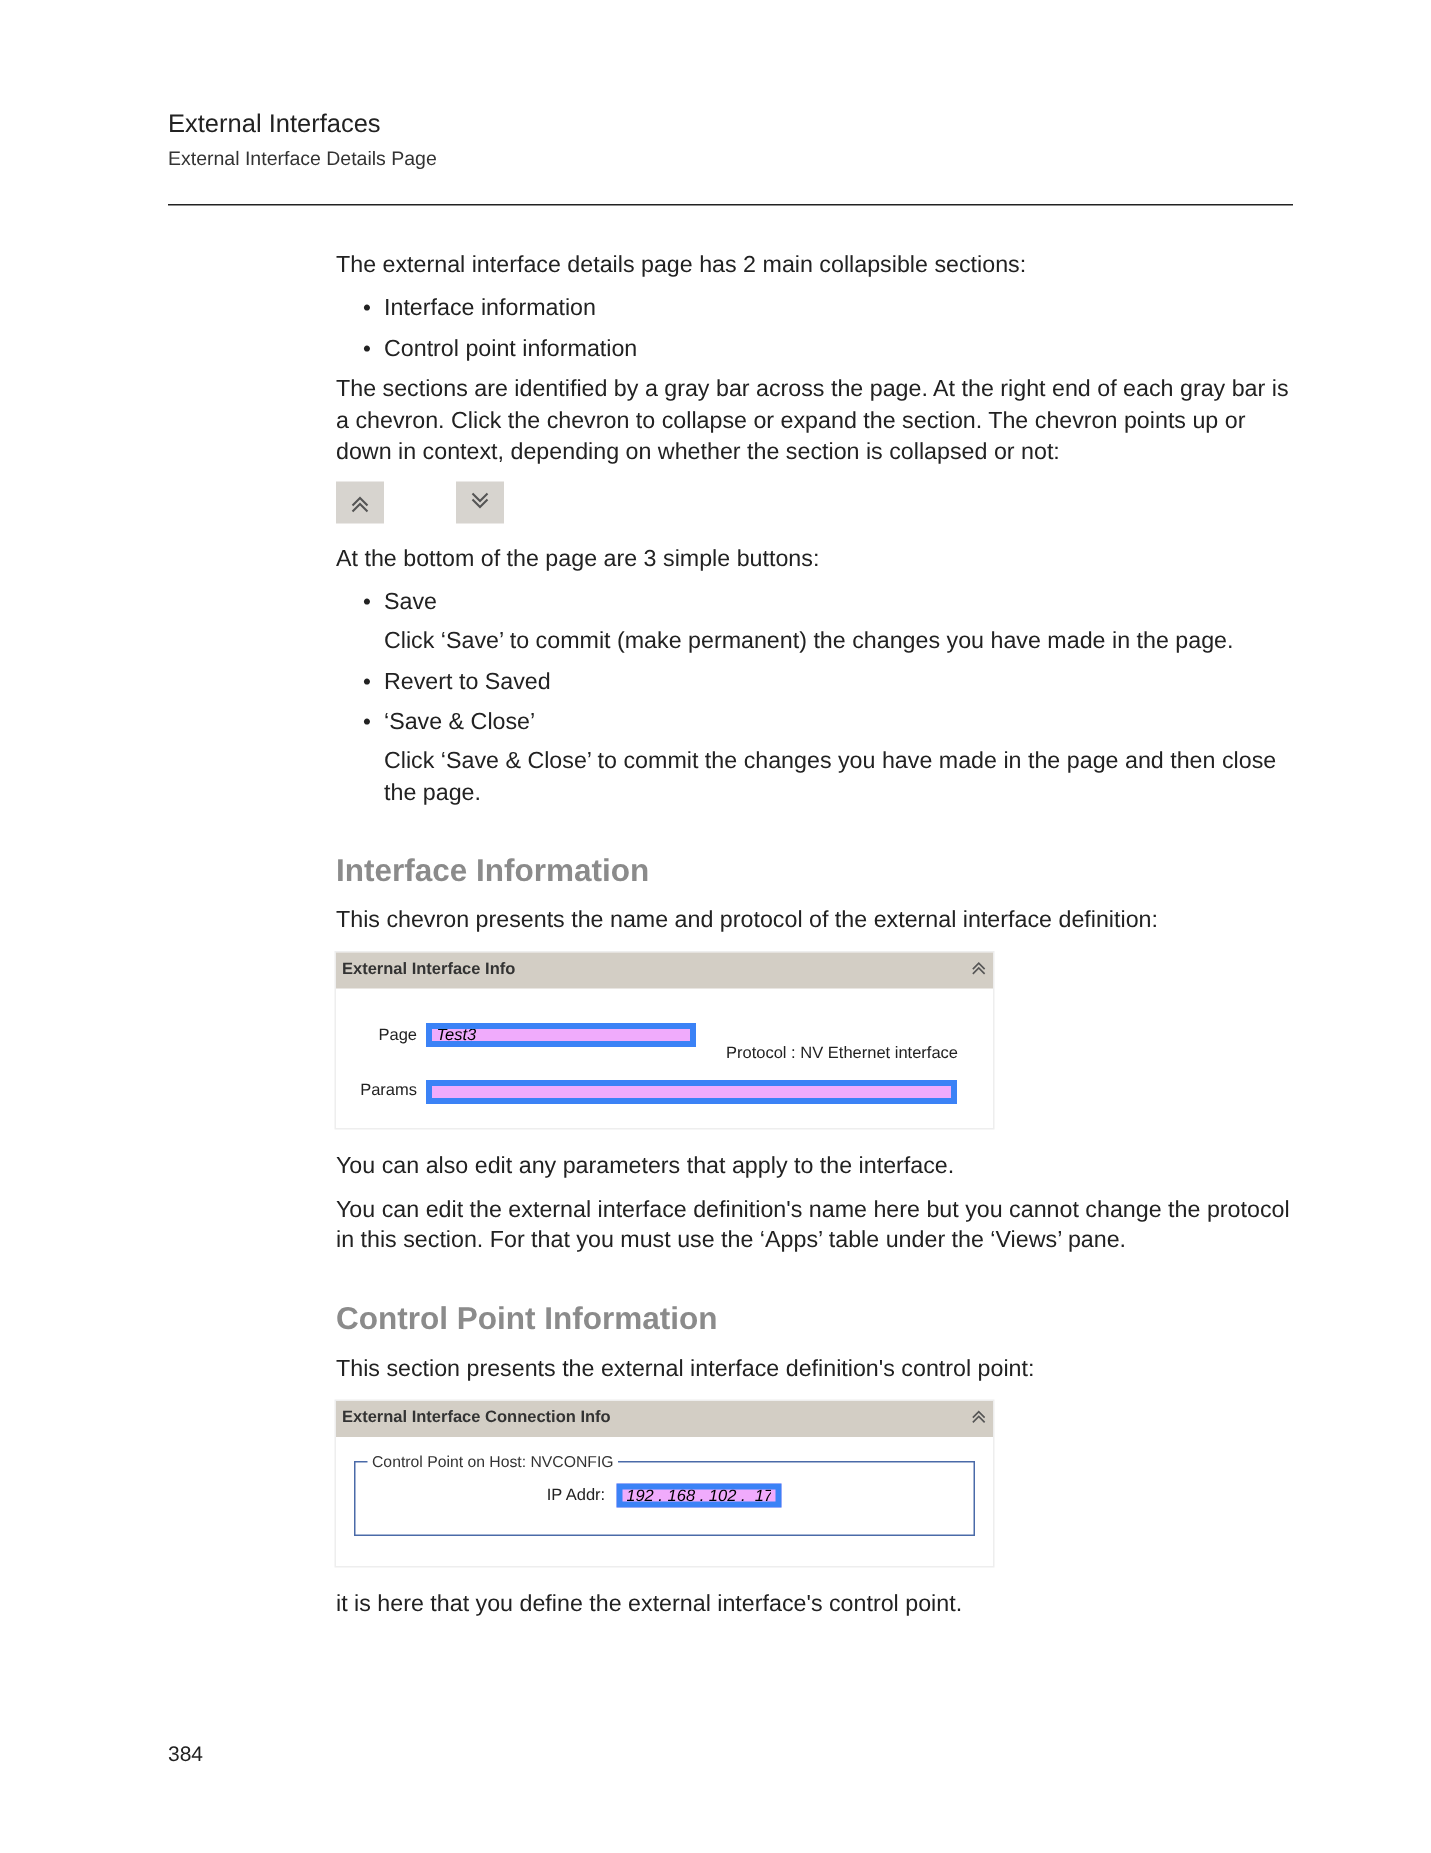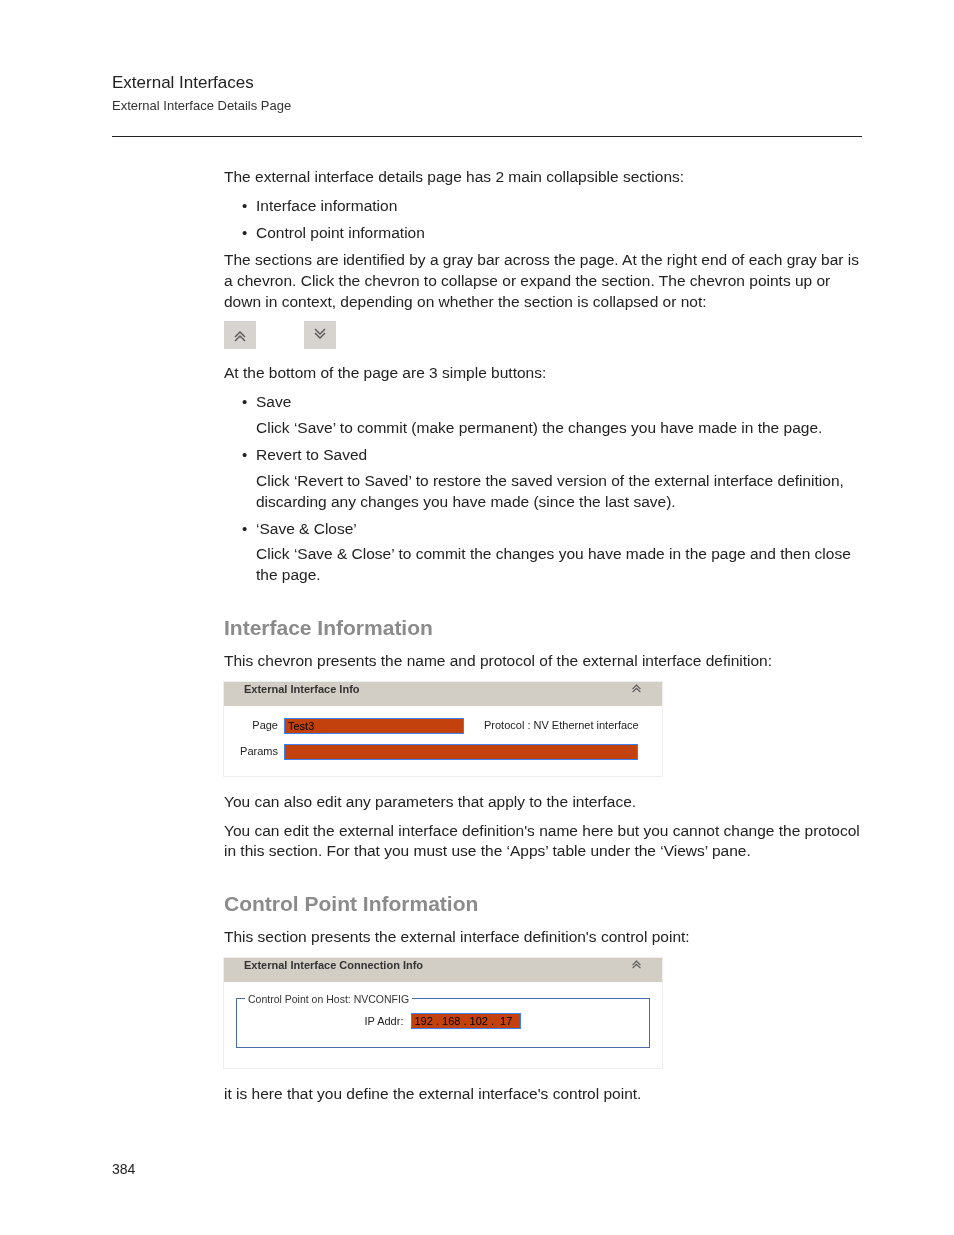--- a/index.html
+++ b/index.html
@@ -35,32 +35,32 @@
   h2.section-h {
     font-size: 21px; font-weight: 600; color: #8b8b8b;
     margin-top: 28px; margin-bottom: 8px;
   }
   .panel {
     width: 438px; margin: 10px 0 16px 0; background: #fff;
     box-shadow: 0 0 0 1px #eee;
   }
   .panel-bar {
     background: #d3cec5; height: 24px;
-    display: flex; align-items: flex-start; justify-content: space-between;
-    padding: 0 20px;
+    display: flex; align-items: center; justify-content: space-between;
+    padding: 0 4px;
     font-size: 11px; font-weight: bold; color: #333;
   }
   .panel-body { padding: 12px 10px 16px 10px; font-size: 11px; color: #222; }
   .row { display: flex; align-items: center; margin-bottom: 10px; }
   .label { width: 50px; text-align: right; padding-right: 6px; font-size: 11px; }
   .inp {
-    border: 1px solid #3b82f6; height: 16px; font-size: 11px;
-    padding: 0 3px; background: #c2410c; font-family: inherit;
+    border: 4px solid #3b82f6; height: 16px; font-size: 11px;
+    padding: 0 3px; background: #f0abfc; font-family: inherit; font-style: italic;
   }
-  .proto { font-size: 11px; margin-left: 20px; }
+  .proto { font-size: 11px; margin-left: 20px; margin-top: 24px; }
   .fieldset {
     border: 1px solid #4a6aa8; margin: 4px 2px; padding: 14px 10px 18px 9px;
     position: relative;
   }
   .fieldset-legend {
     position: absolute; top: -7px; left: 8px; background: #fff;
     padding: 0 3px; font-size: 10.5px; color: #333;
   }
   .ip-row { text-align: center; font-size: 11px; }
   .page-num {
@@ -105,21 +105,20 @@
 
     <p class="para">At the bottom of the page are 3 simple buttons:</p>
 
     <ul class="bullets">
       <li>
         <span>Save</span>
         <div class="bullet-sub">Click ‘Save’ to commit (make permanent) the changes you have made in the page.</div>
       </li>
       <li>
         <span>Revert to Saved</span>
-        <div class="bullet-sub">Click ‘Revert to Saved’ to restore the saved version of the external interface definition, discarding any changes you have made (since the last save).</div>
       </li>
       <li>
         <span>‘Save &amp; Close’</span>
         <div class="bullet-sub">Click ‘Save &amp; Close’ to commit the changes you have made in the page and then close the page.</div>
       </li>
     </ul>
 
     <h2 class="section-h">Interface Information</h2>
     <p class="para">This chevron presents the name and protocol of the external interface definition:</p>
 

